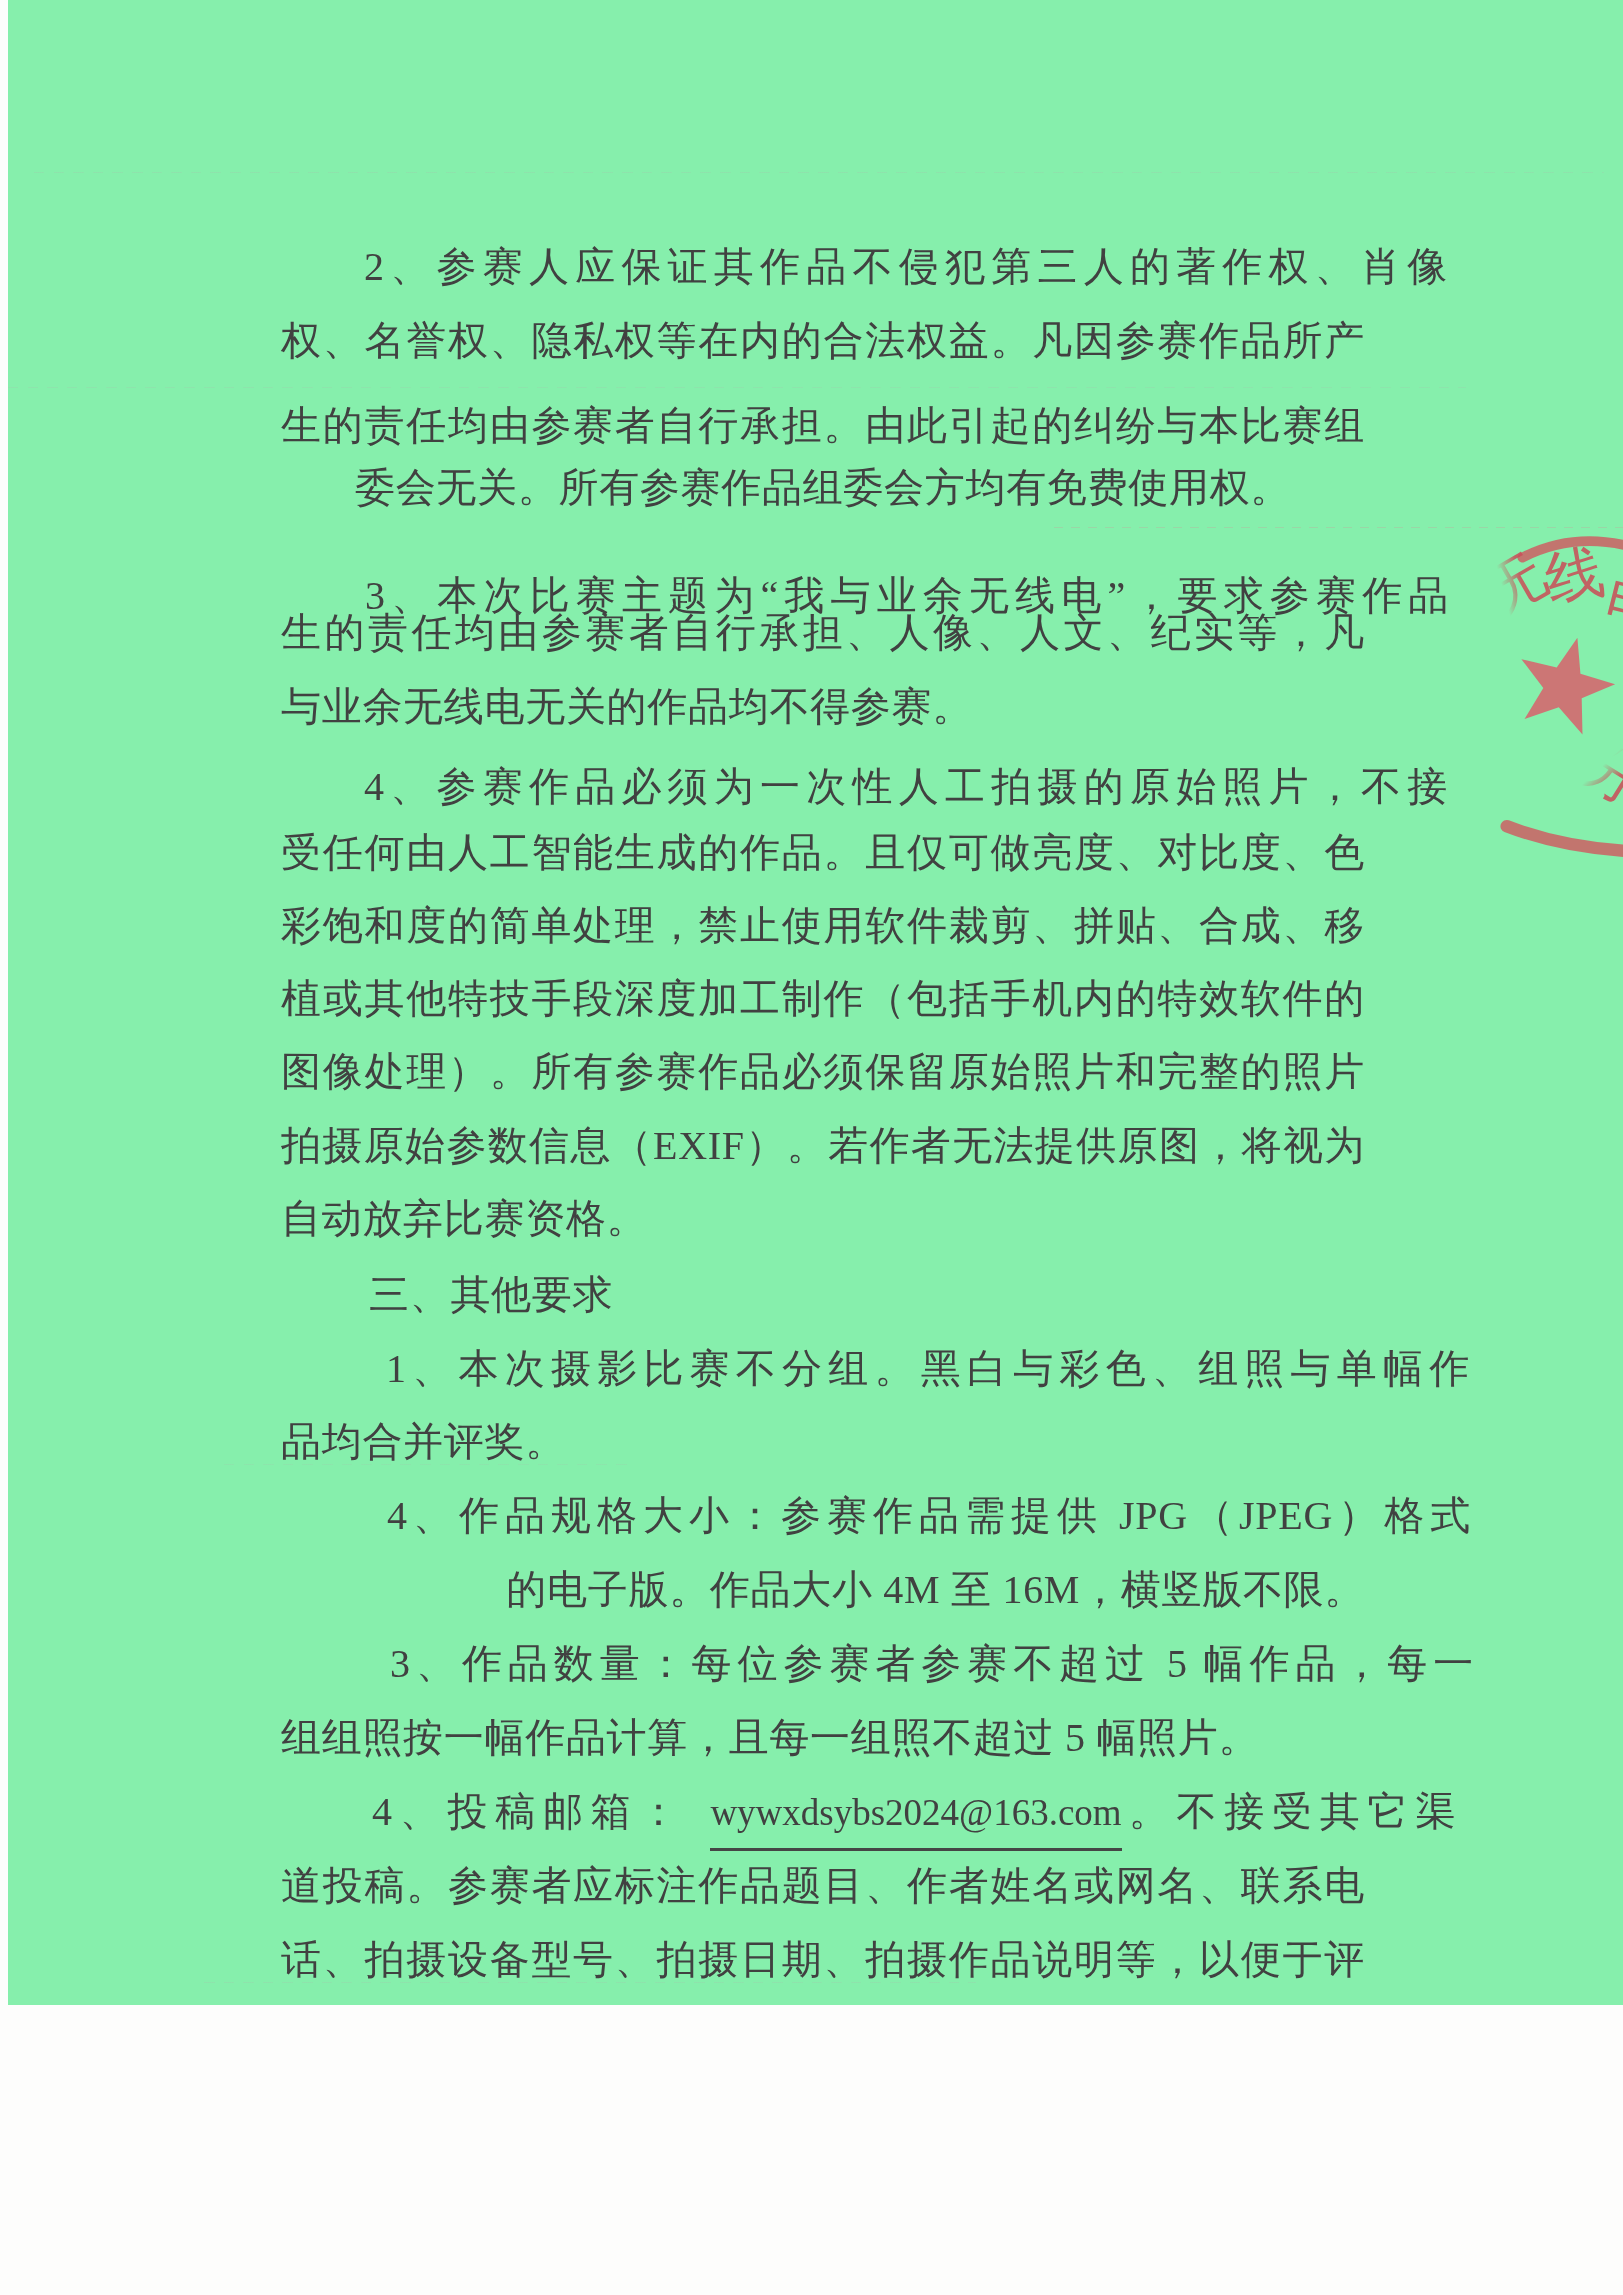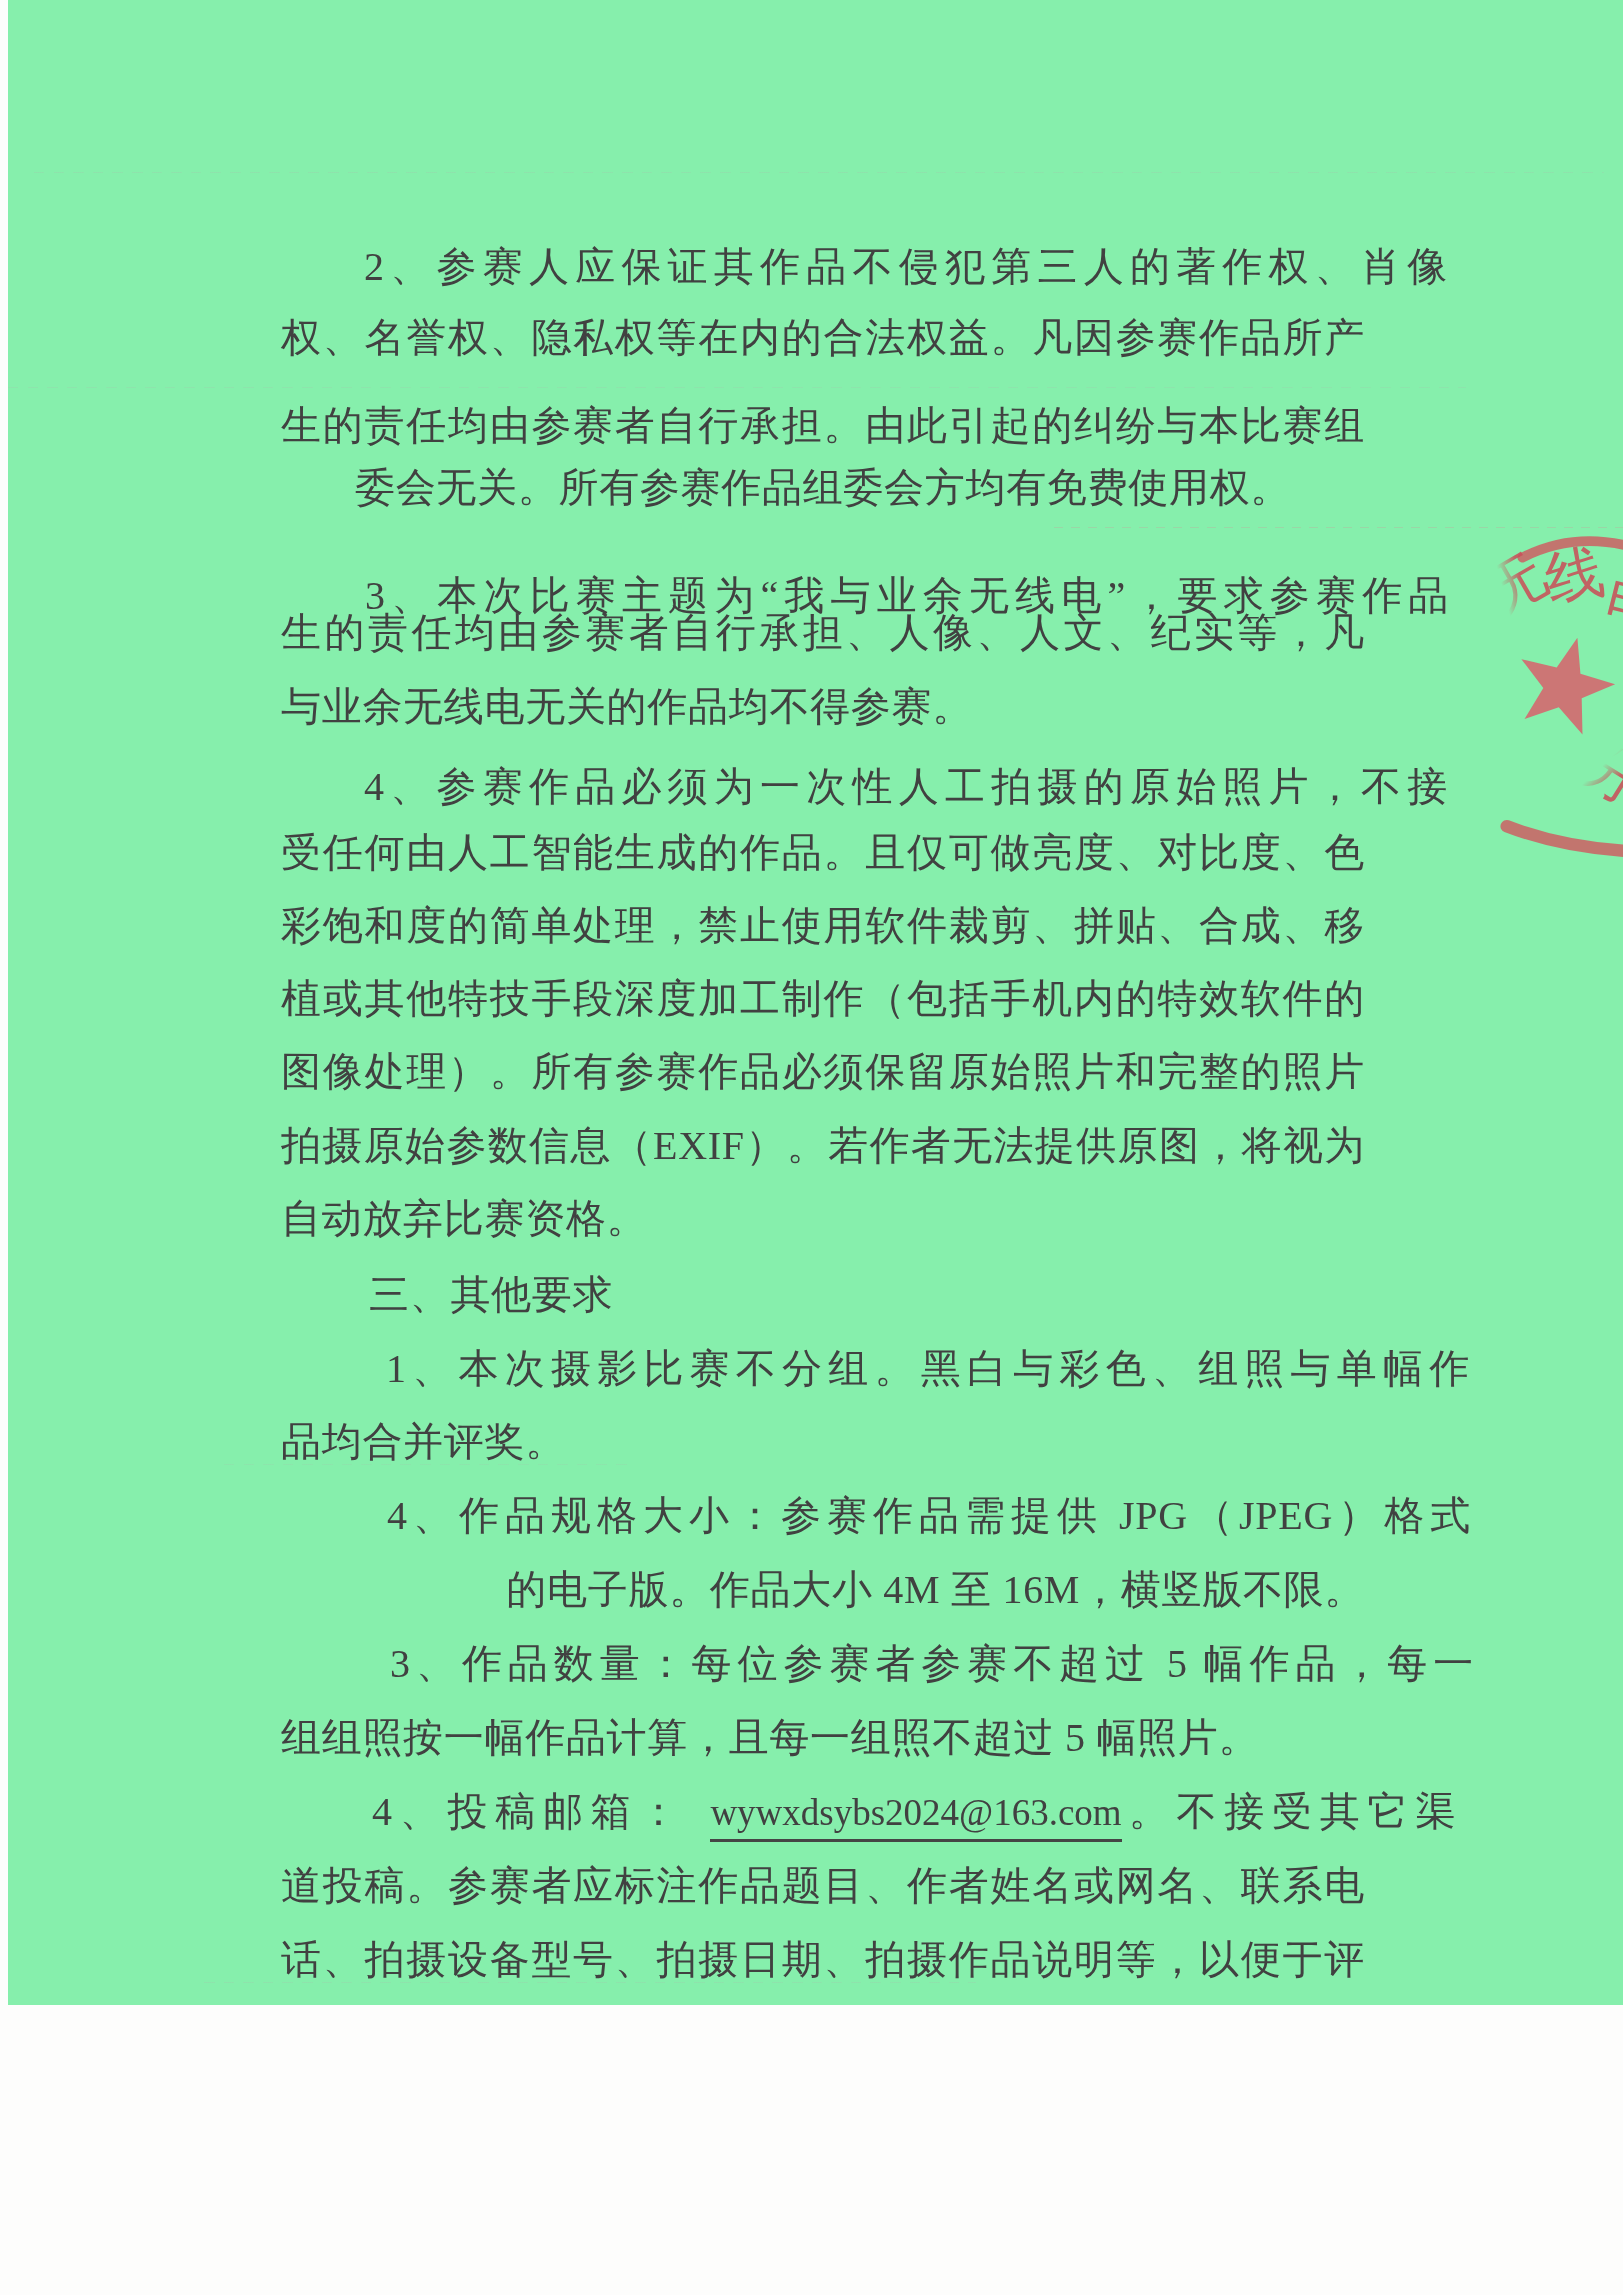--- a/index.html
+++ b/index.html
@@ -17,21 +17,21 @@
   .textblock{position:absolute;left:0;top:0;width:1623px;height:2295px;}
   .line{
     position:absolute;left:273px;width:1084px;height:48px;
     font-size:40px;line-height:43px;color:#414141;
     letter-spacing:0.7px;
     text-justify:inter-character;
   }
   .line.j{text-align:justify;text-align-last:justify;}
   .email{
     font-size:37px;letter-spacing:0;
-    border-bottom:3.3px solid #454545;padding-bottom:6px;margin-left:24px;
+    border-bottom:3.3px solid #454545;padding-bottom:15px;margin-left:24px;
   }
   
   .stamp{position:absolute;left:1458px;top:517px;width:165px;height:366px;}
   .stamp svg{position:absolute;left:0;top:0;overflow:visible;}
   .seal-char{
     position:absolute;color:#c9515a;font-size:58px;line-height:58px;
     font-family:"Liberation Serif","DejaVu Serif",serif;
     opacity:.88;
   }
   .seal-char.fade-left{
@@ -59,21 +59,21 @@
 <div class="page">
 
   <div class="artifact" style="left:26px;top:172px;width:1570px;opacity:.55;"></div>
   <div class="artifact" style="left:0;top:387px;width:1458px;opacity:.5;"></div>
   <div class="artifact reddish" style="left:1046px;top:527px;width:577px;"></div>
   <div class="artifact" style="left:216px;top:1464px;width:405px;opacity:.45;"></div>
   <div class="artifact" style="left:196px;top:1982px;width:772px;opacity:.55;"></div>
 
   <div class="textblock">
     <div class="line j" style="top:245px;padding-left:83px;">2、参赛人应保证其作品不侵犯第三人的著作权、肖像</div>
-    <div class="line j" style="top:319px;font-family:Liberation Mono, monospace;">权、名誉权、隐私权等在内的合法权益。凡因参赛作品所产</div>
+    <div class="line j" style="top:319px;">权、名誉权、隐私权等在内的合法权益。凡因参赛作品所产</div>
     <div class="line j" style="top:392px;margin-top:12px;">生的责任均由参赛者自行承担。由此引起的纠纷与本比赛组</div>
     <div class="line" style="top:466px;text-align:center;">委会无关。所有参赛作品组委会方均有免费使用权。</div>
     <div class="line j" style="top:538px;padding-left:84px;margin-top:36px;">3、本次比赛主题为“我与业余无线电”，要求参赛作品</div>
     <div class="line j" style="top:611px;">生的责任均由参赛者自行承担、人像、人文、纪实等，凡</div>
     <div class="line" style="top:685px;">与业余无线电无关的作品均不得参赛。</div>
     <div class="line j" style="top:759px;padding-left:83px;margin-top:6px;">4、参赛作品必须为一次性人工拍摄的原始照片，不接</div>
     <div class="line j" style="top:831px;">受任何由人工智能生成的作品。且仅可做亮度、对比度、色</div>
     <div class="line j" style="top:904px;">彩饱和度的简单处理，禁止使用软件裁剪、拼贴、合成、移</div>
     <div class="line j" style="top:977px;">植或其他特技手段深度加工制作（包括手机内的特效软件的</div>
     <div class="line j" style="top:1050px;">图像处理）。所有参赛作品必须保留原始照片和完整的照片</div>

